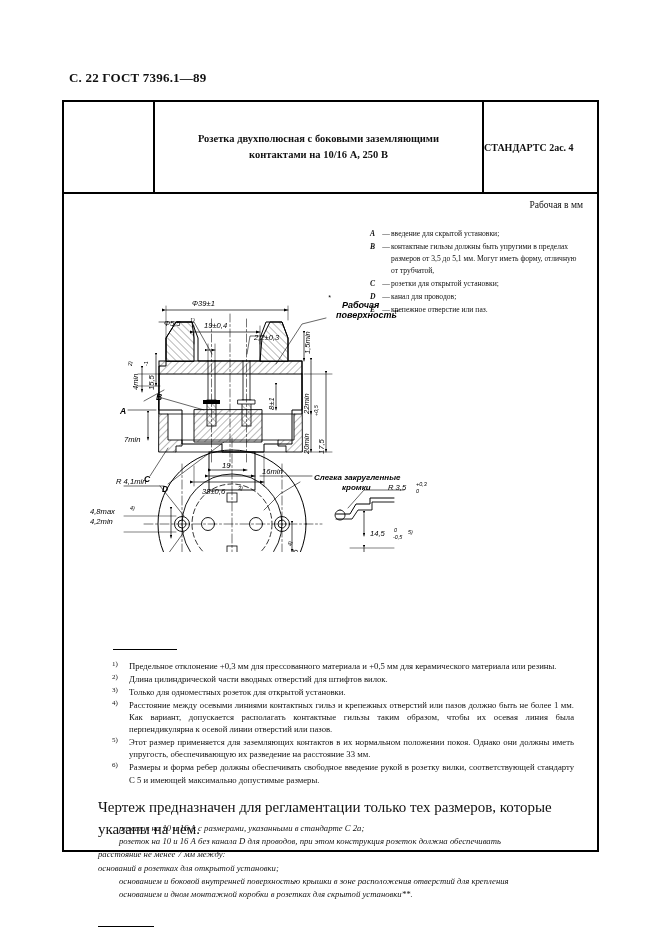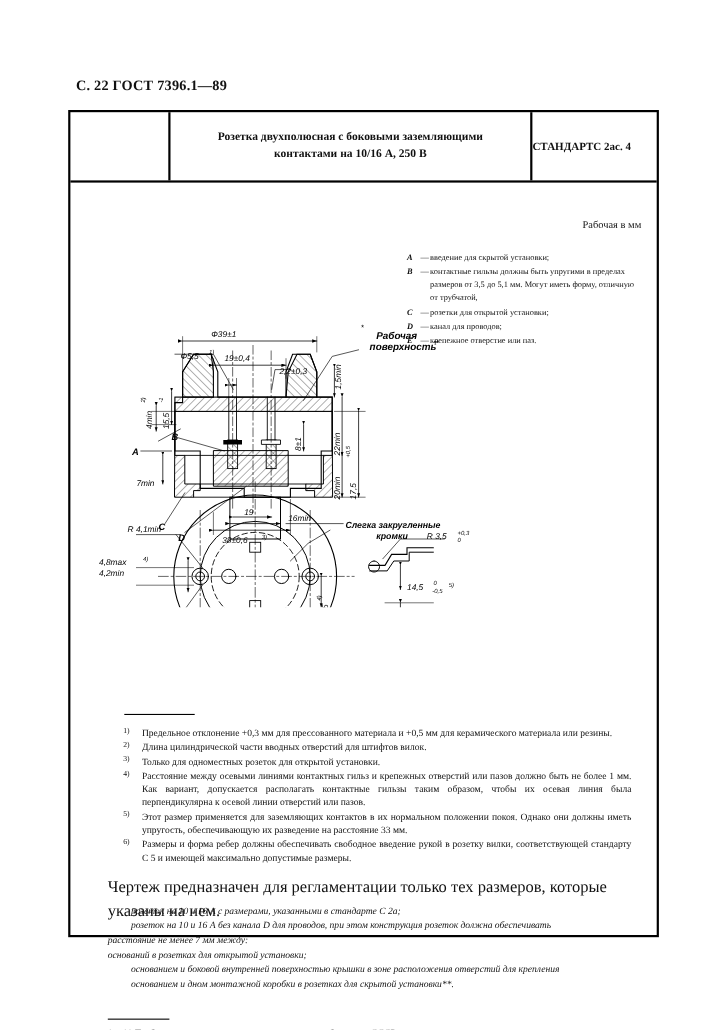--- a/index.html
+++ b/index.html
@@ -23,21 +23,21 @@
 
   
   #frame {
     position:absolute; left:62px; top:100px;
     width:537px; height:752px;
     border:2.5px solid #000;
   }
 
   
   #title-bar {
-    position:absolute; left:0; top:0; width:100%; height:64px;
+    position:absolute; left:0; top:0; width:100%; height:92px;
     display:flex;
     border-bottom:2.5px solid #000;
   }
   #title-cell-left {
     width:91px; border-right:2px solid #000; flex:0 0 91px;
   }
   #title-cell-main {
     flex:1 1 auto;
     display:flex; align-items:center; justify-content:center;
     border-right:2px solid #000;

